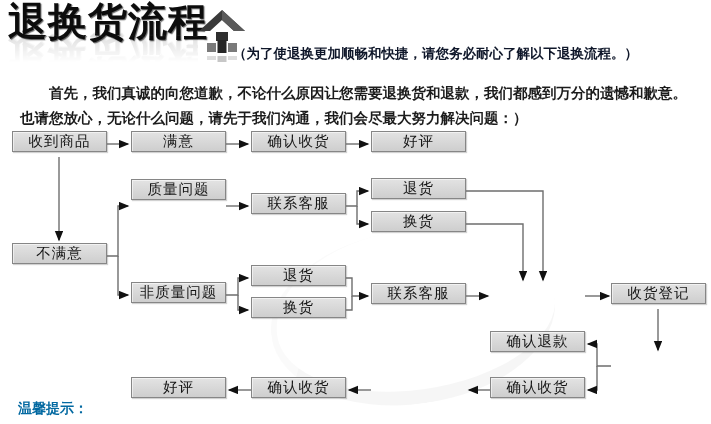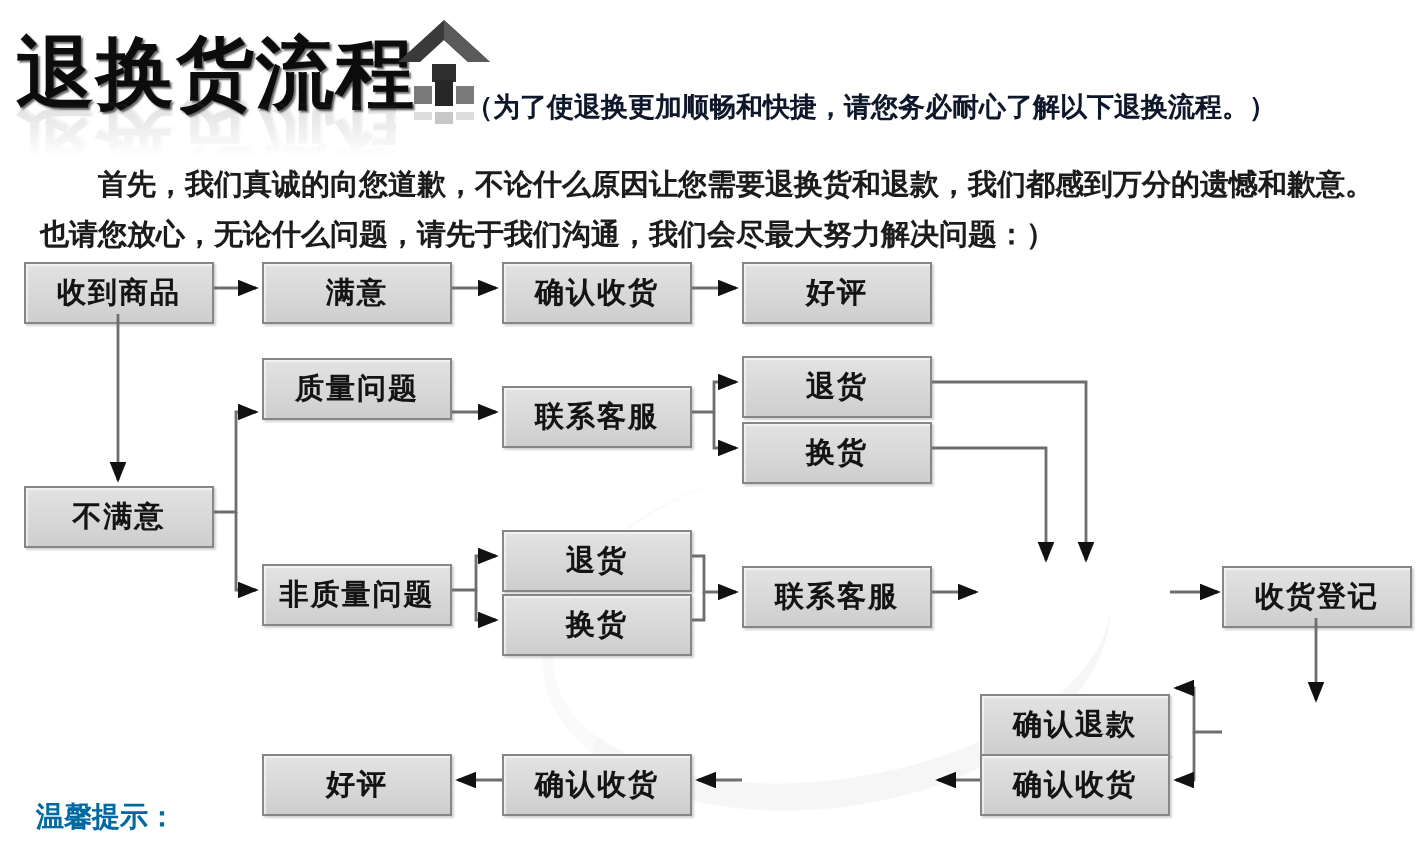--- a/index.html
+++ b/index.html
@@ -1,21 +1,21 @@
 <!DOCTYPE html>
 <html><head>
 <meta charset="utf-8">
 <style>
   html,body{margin:0;padding:0;background:#fff;}
   #stage{
     position:relative;width:711px;height:424px;background:#ffffff;overflow:hidden;
     font-family:"Liberation Sans","DejaVu Sans",sans-serif;color:#1a1a1a;
   }
   
-  .title-wrap{position:absolute;left:8px;top:16px;width:190px;}
+  .title-wrap{position:absolute;left:8px;top:0;width:190px;}
   .big-title{
     font-size:39px;font-weight:900;color:#0c0c0c;letter-spacing:1px;line-height:44px;
     text-shadow:1px 1px 1px #666;white-space:nowrap;
   }
   .big-title.reflection{
     transform:scaleY(-1);opacity:.16;margin-top:-12px;
     -webkit-mask-image:linear-gradient(to top,rgba(0,0,0,.9),transparent 70%);
     mask-image:linear-gradient(to top,rgba(0,0,0,.9),transparent 70%);
   }
   .logo{position:absolute;left:196px;top:7px;width:52px;height:58px;}
@@ -23,26 +23,26 @@
     position:absolute;left:233px;top:45px;width:430px;
     font-size:13.5px;font-weight:600;color:#0f172a;white-space:nowrap;
   }
   
   .intro{
     position:absolute;left:20px;top:82px;width:672px;
     font-size:14.5px;font-weight:600;color:#1c1c1c;line-height:25px;text-indent:2em;font-family:Liberation Mono, monospace;
   }
   
   .node{
-    position:absolute;width:95px;height:31px;box-sizing:border-box;
+    position:absolute;width:95px;height:21px;box-sizing:border-box;
     background:linear-gradient(#e3e3e3,#cecece);
     border:1px solid #868686;
     box-shadow:inset 1px 1px 0 rgba(255,255,255,.55),1px 1px 1px rgba(0,0,0,.18);
     display:flex;align-items:center;justify-content:center;
-    font-size:14.5px;font-weight:700;color:#141414;letter-spacing:1px;
+    font-size:14.5px;font-weight:400;color:#141414;letter-spacing:1px;
   }
   #connectors{position:absolute;left:0;top:0;width:711px;height:424px;pointer-events:none;}
   .watermark{
     position:absolute;left:270px;top:230px;width:280px;height:160px;border-radius:50%;
     border-bottom:14px solid rgba(0,0,0,.035);border-left:6px solid rgba(0,0,0,.02);
     transform:rotate(-8deg);
   }
   
   .tip{position:absolute;left:18px;top:400px;font-size:14px;font-weight:600;color:#0369a1;}
 </style>
@@ -86,21 +86,21 @@
   <div class="node" style="left:371px;top:178px;">退货</div>
   <div class="node" style="left:371px;top:211px;">换货</div>
 
   <div class="node" style="left:12px;top:243px;">不满意</div>
   <div class="node" style="left:131px;top:282px;">非质量问题</div>
   <div class="node" style="left:251px;top:265px;">退货</div>
   <div class="node" style="left:251px;top:297px;">换货</div>
   <div class="node" style="left:371px;top:283px;">联系客服</div>
   <div class="node" style="left:611px;top:283px;">收货登记</div>
 
-  <div class="node" style="left:490px;top:347px;">确认退款</div>
+  <div class="node" style="left:490px;top:331px;">确认退款</div>
   <div class="node" style="left:490px;top:377px;">确认收货</div>
   <div class="node" style="left:251px;top:377px;">确认收货</div>
   <div class="node" style="left:131px;top:377px;">好评</div>
 
   <svg id="connectors" viewBox="0 0 711 424">
     <defs>
       <marker id="arr" markerWidth="9" markerHeight="8" refX="6.5" refY="3" orient="auto">
         <path d="M0,0 L7.5,3 L0,6 Z" fill="#111"></path>
       </marker>
     </defs>

